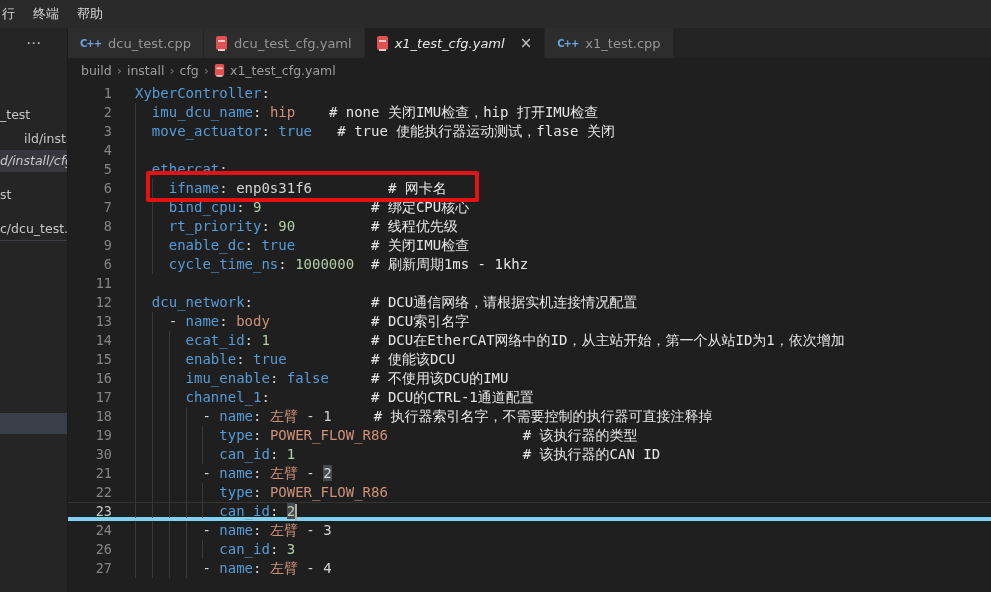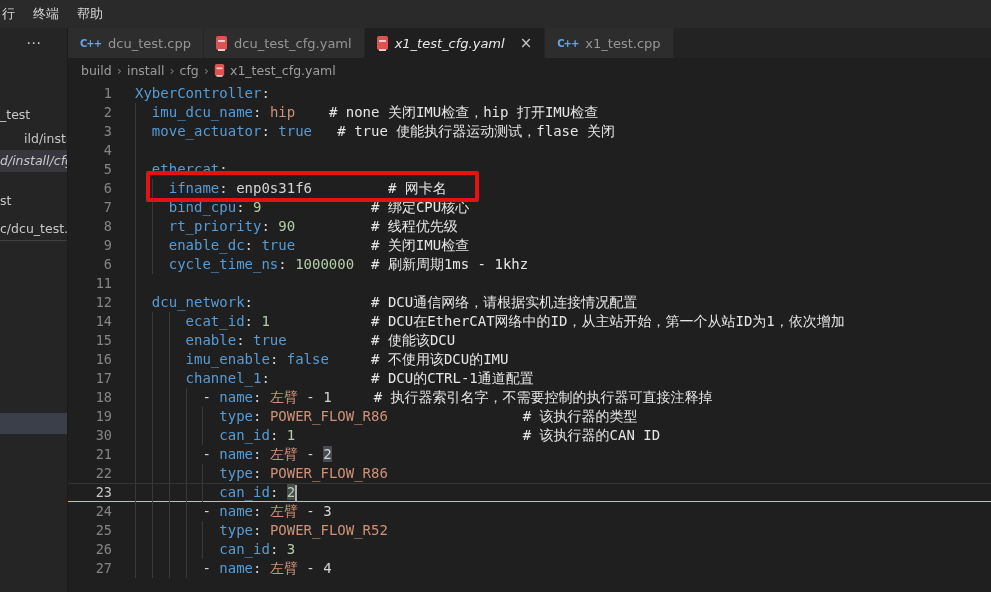--- a/index.html
+++ b/index.html
@@ -45,21 +45,21 @@
 
   .breadcrumb { height:24px; display:flex; align-items:center; color:#9d9d9d; font-size:12.5px;
     padding-left:13px; gap:5px; background:#1f1f1f; white-space:nowrap; }
   .crumb-sep { color:#7a7a7a; font-size:13px; }
   .breadcrumb .yaml-icon { transform:scale(.85); }
 
   
   .code-area { position:absolute; top:55px; left:0; right:0; bottom:0; padding-top:1px;
     font-family:"DejaVu Sans Mono", monospace; font-size:14px; }
   .line { display:flex; height:19px; line-height:19px; position:relative; }
-  .line.current { border-top:1px solid #343434; border-bottom:1px solid #7dd3fc; line-height:17px; }
+  .line.current { border-top:1px solid #343434; border-bottom:4px solid #7dd3fc; line-height:17px; }
   .ln { width:44px; text-align:right; color:#858585; flex:none; font-size:13.5px; }
   .line.current .ln { color:#c6c6c6; }
   .code { position:relative; margin-left:23px; white-space:pre; flex:1; color:#d4d4d4; }
   .guide { position:absolute; top:0; bottom:0; width:1px; background:#393939; }
   .line.current .guide { top:-1px; bottom:-1px; }
   .tok-k { color:#569cd6; }  
   .tok-b { color:#569cd6; }  
   .tok-s { color:#ce9178; }  
   .tok-n { color:#b5cea8; }  
   .tok-c { color:#e5e5e5; }  
@@ -88,21 +88,21 @@
   <div class="workbench">
 
     <aside class="sidebar">
       <div class="sidebar-head">
         <span class="more">⋯</span>
       </div>
       <div id="side-rows">
           <div class="side-row" style="top: 76px;">_test</div>
           <div class="side-row" style="top: 100px; padding-left: 24px;">ild/install...</div>
           <div class="side-row selected italic" style="top: 122px;">d/install/cfg</div>
-          <div class="side-row" style="top: 162px;">st</div>
+          <div class="side-row" style="top: 156px;">st</div>
           <div class="side-row" style="top: 190px;">c/dcu_test...</div>
         </div>
       <div class="side-sep"></div>
       <div class="side-highlight"></div>
     </aside>
 
     <main class="editor-group">
       <div class="tabs" id="tabs">
           <div class="tab">
             <span class="cpp-icon">C++</span>
@@ -175,20 +175,24 @@
           </div>
           <div class="line">
             <span class="ln">11</span>
             <span class="code"><i class="guide" style="left: 0ch;"></i></span>
           </div>
           <div class="line">
             <span class="ln">12</span>
             <span class="code"><i class="guide" style="left: 0ch;"></i><span class="tok-d">  </span><span class="tok-k">dcu_network</span><span class="tok-d">:</span><span class="tok-d">              </span><span class="tok-c"># DCU通信网络，请根据实机连接情况配置</span></span>
           </div>
           <div class="line">
+            <span class="ln">13</span>
+            <span class="code"><i class="guide" style="left: 0ch;"></i><i class="guide" style="left: 2ch;"></i><span class="tok-d">    </span><span class="tok-d">- </span><span class="tok-k">name</span><span class="tok-d">: </span><span class="tok-s">body</span><span class="tok-d">            </span><span class="tok-c"># DCU索引名字</span></span>
+          </div>
+          <div class="line">
             <span class="ln">14</span>
             <span class="code"><i class="guide" style="left: 0ch;"></i><i class="guide" style="left: 2ch;"></i><i class="guide" style="left: 4ch;"></i><span class="tok-d">      </span><span class="tok-k">ecat_id</span><span class="tok-d">: </span><span class="tok-n">1</span><span class="tok-d">            </span><span class="tok-c"># DCU在EtherCAT网络中的ID，从主站开始，第一个从站ID为1，依次增加</span></span>
           </div>
           <div class="line">
             <span class="ln">15</span>
             <span class="code"><i class="guide" style="left: 0ch;"></i><i class="guide" style="left: 2ch;"></i><i class="guide" style="left: 4ch;"></i><span class="tok-d">      </span><span class="tok-k">enable</span><span class="tok-d">: </span><span class="tok-b">true</span><span class="tok-d">          </span><span class="tok-c"># 使能该DCU</span></span>
           </div>
           <div class="line">
             <span class="ln">16</span>
             <span class="code"><i class="guide" style="left: 0ch;"></i><i class="guide" style="left: 2ch;"></i><i class="guide" style="left: 4ch;"></i><span class="tok-d">      </span><span class="tok-k">imu_enable</span><span class="tok-d">: </span><span class="tok-b">false</span><span class="tok-d">     </span><span class="tok-c"># 不使用该DCU的IMU</span></span>
@@ -219,24 +223,20 @@
           </div>
           <div class="line current">
             <span class="ln">23</span>
             <span class="code"><i class="guide" style="left: 0ch;"></i><i class="guide" style="left: 2ch;"></i><i class="guide" style="left: 4ch;"></i><i class="guide" style="left: 6ch;"></i><i class="guide" style="left: 8ch;"></i><span class="tok-d">          </span><span class="tok-k">can_id</span><span class="tok-d">: </span><span class="tok-n hl">2</span><span class="cursor"></span></span>
           </div>
           <div class="line">
             <span class="ln">24</span>
             <span class="code"><i class="guide" style="left: 0ch;"></i><i class="guide" style="left: 2ch;"></i><i class="guide" style="left: 4ch;"></i><i class="guide" style="left: 6ch;"></i><span class="tok-d">        </span><span class="tok-d">- </span><span class="tok-k">name</span><span class="tok-d">: </span><span class="tok-s">左臂</span><span class="tok-d"> - 3</span></span>
           </div>
           <div class="line">
-            <span class="ln">25</span>
-            <span class="code"><i class="guide" style="left: 0ch;"></i><i class="guide" style="left: 2ch;"></i><i class="guide" style="left: 4ch;"></i><i class="guide" style="left: 6ch;"></i><i class="guide" style="left: 8ch;"></i><span class="tok-d">          </span><span class="tok-k">type</span><span class="tok-d">: </span><span class="tok-s">POWER_FLOW_R52</span></span>
-          </div>
-          <div class="line">
             <span class="ln">26</span>
             <span class="code"><i class="guide" style="left: 0ch;"></i><i class="guide" style="left: 2ch;"></i><i class="guide" style="left: 4ch;"></i><i class="guide" style="left: 6ch;"></i><i class="guide" style="left: 8ch;"></i><span class="tok-d">          </span><span class="tok-k">can_id</span><span class="tok-d">: </span><span class="tok-n">3</span></span>
           </div>
           <div class="line">
             <span class="ln">27</span>
             <span class="code"><i class="guide" style="left: 0ch;"></i><i class="guide" style="left: 2ch;"></i><i class="guide" style="left: 4ch;"></i><i class="guide" style="left: 6ch;"></i><span class="tok-d">        </span><span class="tok-d">- </span><span class="tok-k">name</span><span class="tok-d">: </span><span class="tok-s">左臂</span><span class="tok-d"> - 4</span></span>
           </div>
         </div>
     </main>
 

